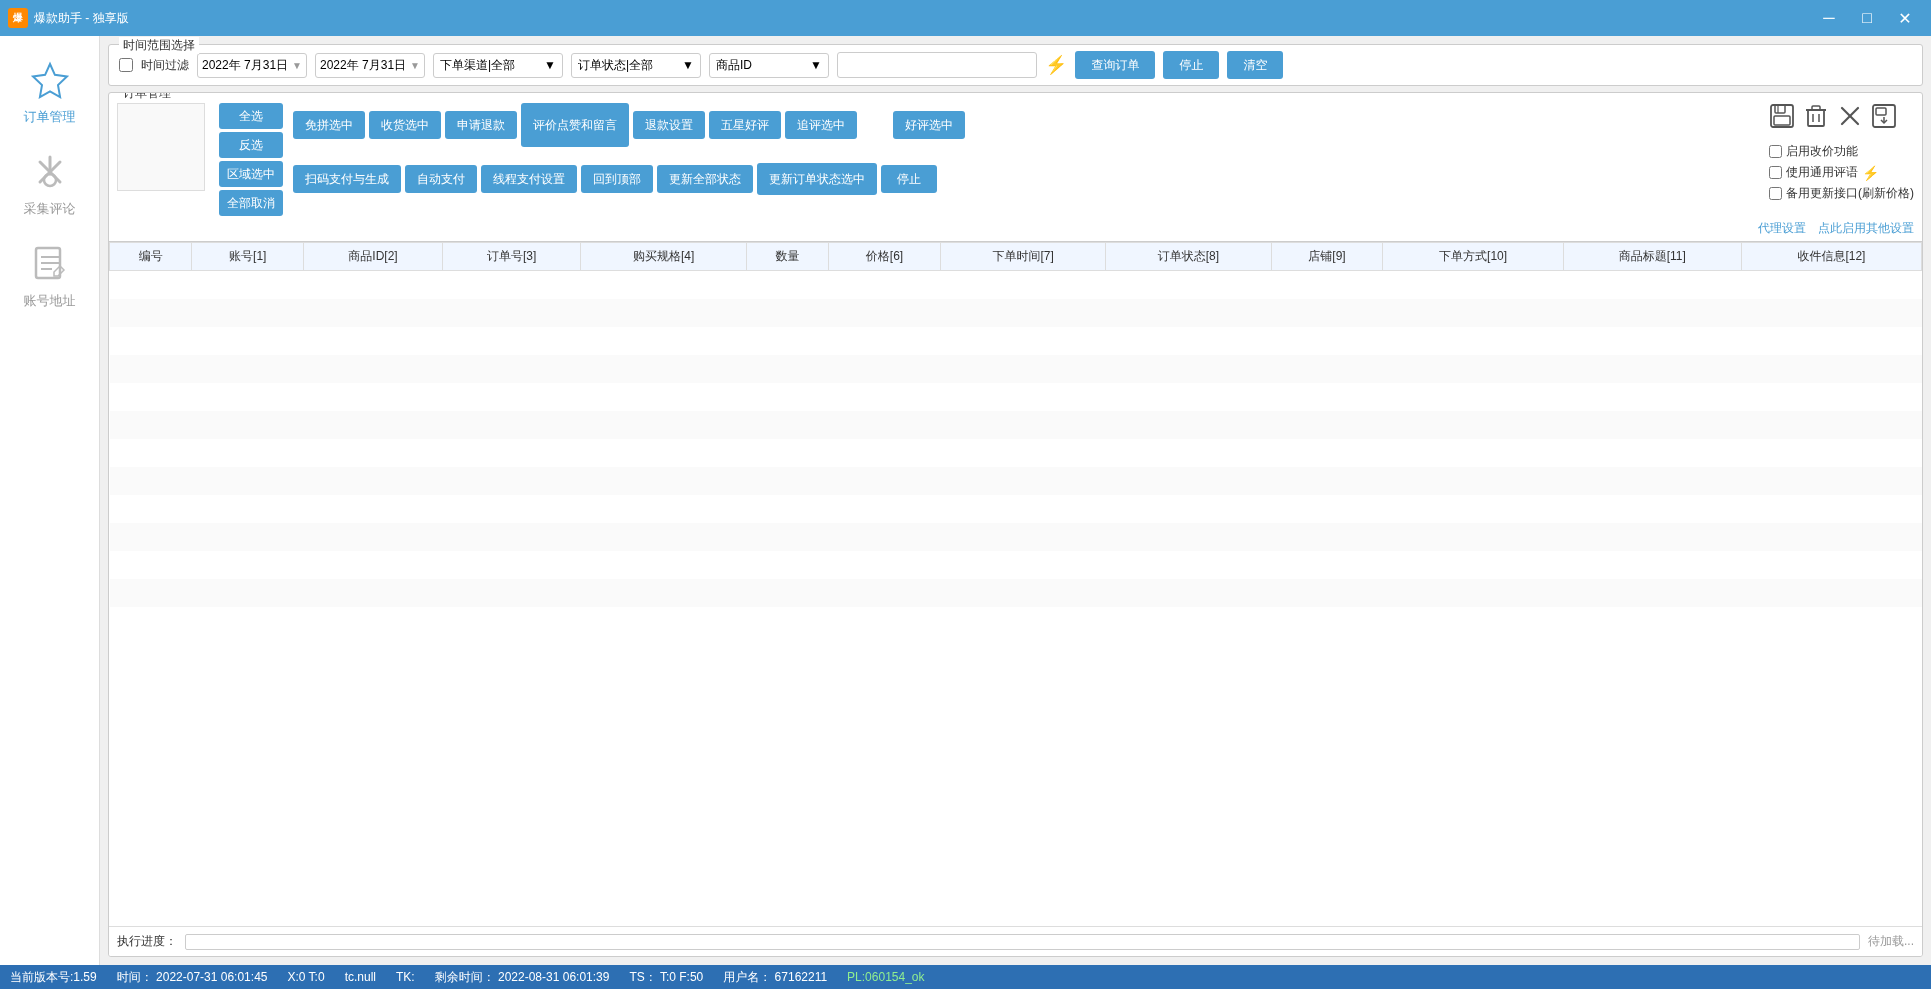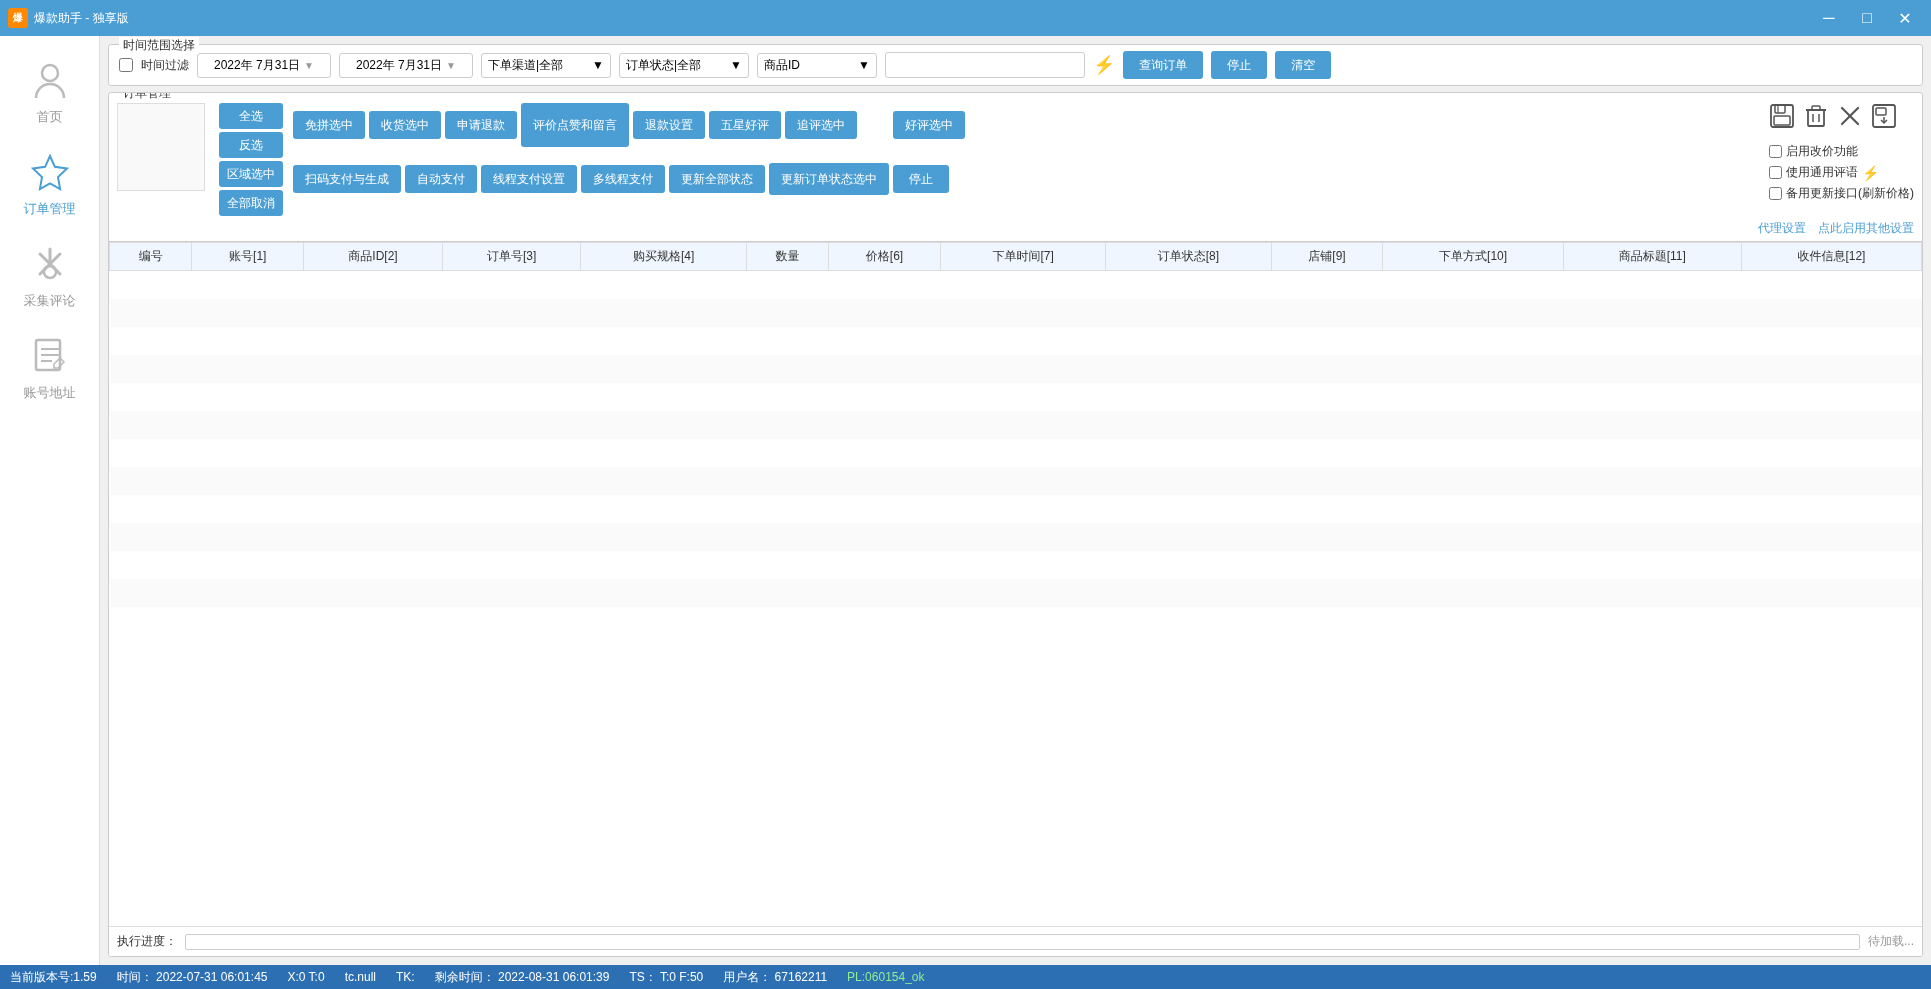--- a/index.html
+++ b/index.html
@@ -79,21 +79,21 @@
       left: 10px;
       background: white;
       padding: 0 4px;
       color: #333;
       font-size: 12px;
     }
     .time-checkbox { width: 14px; height: 14px; cursor: pointer; }
     .time-label { color: #333; }
     .date-select {
       border: 1px solid #ccc;
-      padding: 3px 16px;
+      padding: 3px 4px;
       border-radius: 3px;
       background: white;
       cursor: pointer;
       display: flex;
       align-items: center;
       gap: 4px;
       min-width: 110px;
       justify-content: space-between;
     }
     .date-select .arrow { color: #999; font-size: 10px; }
@@ -294,29 +294,20 @@
     <button class="win-btn">─</button>
     <button class="win-btn">□</button>
     <button class="win-btn close">✕</button>
   </div>
 </div>
 
 <div id="main-layout">
 
   <div id="sidebar">
 
-    <div class="sidebar-item">
-      <div class="icon-area icon-person">
-        <svg viewBox="0 0 40 40" fill="none" xmlns="http://www.w3.org/2000/svg">
-          <circle cx="20" cy="13" r="8" stroke="#bbb" stroke-width="2.5" fill="none"></circle>
-          <path d="M6 38c0-7.732 6.268-14 14-14s14 6.268 14 14" stroke="#bbb" stroke-width="2.5" fill="none"></path>
-        </svg>
-      </div>
-      <span class="label">首页</span>
-    </div>
 
     <div class="sidebar-item active">
       <div class="icon-area icon-star">
         <svg viewBox="0 0 40 40" fill="none" xmlns="http://www.w3.org/2000/svg">
           <polygon points="20,4 24.9,14.8 37,16.4 28,25.1 30.1,37.1 20,31.5 9.9,37.1 12,25.1 3,16.4 15.1,14.8" stroke="#4a9ed4" stroke-width="2" fill="none"></polygon>
         </svg>
       </div>
       <span class="label">订单管理</span>
     </div>
 
@@ -402,21 +393,21 @@
     <button class="btn-action" style="background:#4a9ed4;color:white;border:none;padding:4px 12px;border-radius:3px;cursor:pointer;height:44px;white-space:nowrap;">评价点赞和留言</button>
     <button class="btn-action" style="background:#4a9ed4;color:white;border:none;padding:4px 12px;border-radius:3px;cursor:pointer;height:28px;white-space:nowrap;">退款设置</button>
     <button class="btn-action" style="background:#4a9ed4;color:white;border:none;padding:4px 12px;border-radius:3px;cursor:pointer;height:28px;white-space:nowrap;">五星好评</button>
     <button class="btn-action" style="background:#4a9ed4;color:white;border:none;padding:4px 12px;border-radius:3px;cursor:pointer;height:28px;white-space:nowrap;">追评选中</button>
     <button class="btn-action" style="background:#4a9ed4;color:white;border:none;padding:4px 12px;border-radius:3px;cursor:pointer;height:28px;white-space:nowrap;margin-left:32px;">好评选中</button>
   </div>
   <div class="btn-row" style="display:flex; gap:4px; flex-wrap:nowrap;">
     <button class="btn-action" style="background:#4a9ed4;color:white;border:none;padding:4px 12px;border-radius:3px;cursor:pointer;height:28px;white-space:nowrap;">扫码支付与生成</button>
     <button class="btn-action" style="background:#4a9ed4;color:white;border:none;padding:4px 12px;border-radius:3px;cursor:pointer;height:28px;white-space:nowrap;">自动支付</button>
     <button class="btn-action" style="background:#4a9ed4;color:white;border:none;padding:4px 12px;border-radius:3px;cursor:pointer;height:28px;white-space:nowrap;">线程支付设置</button>
-    <button class="btn-action" style="background:#4a9ed4;color:white;border:none;padding:4px 12px;border-radius:3px;cursor:pointer;height:28px;white-space:nowrap;">多线程支付</button>
+    <button class="btn-action" style="background:#4a9ed4;color:white;border:none;padding:4px 12px;border-radius:3px;cursor:pointer;height:28px;white-space:nowrap;">回到顶部</button>
     <button class="btn-action" style="background:#4a9ed4;color:white;border:none;padding:4px 12px;border-radius:3px;cursor:pointer;height:28px;white-space:nowrap;">更新全部状态</button>
     <button class="btn-action" style="background:#4a9ed4;color:white;border:none;padding:4px 12px;border-radius:3px;cursor:pointer;height:32px;white-space:nowrap;">更新订单状态选中</button>
     <button class="btn-stop-red" style="background:#4a9ed4;color:white;border:none;padding:4px 16px;border-radius:3px;cursor:pointer;height:28px;white-space:nowrap;">停止</button>
   </div>
 </div>
 
         <div id="toolbar-right">
           <div id="icon-buttons">
             <button class="icon-btn" title="保存">
               <svg width="26" height="26" viewBox="0 0 26 26" fill="none">

